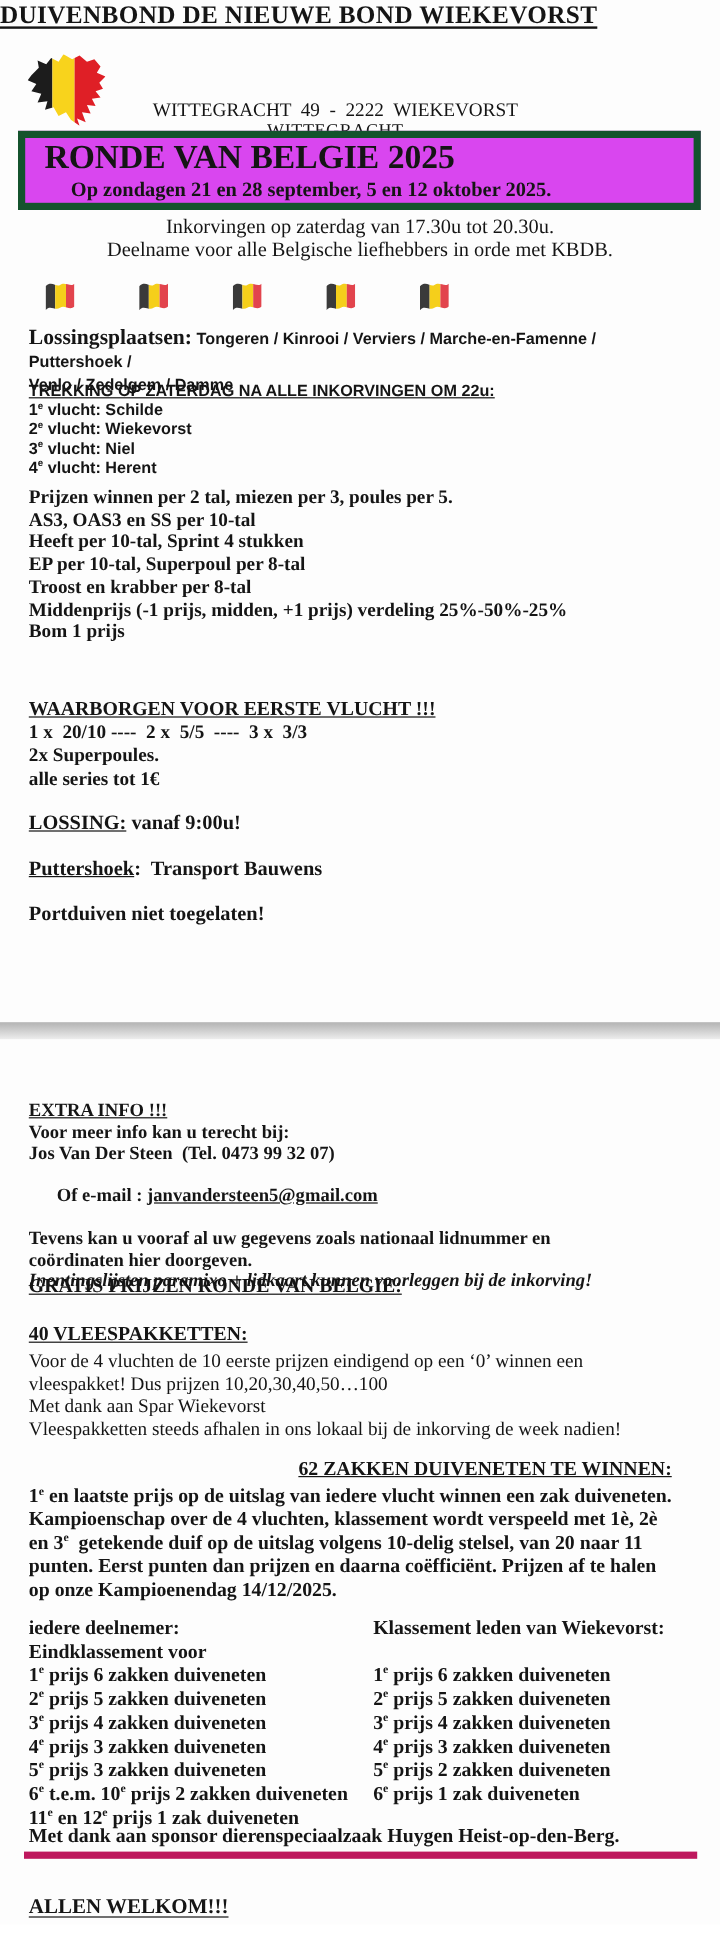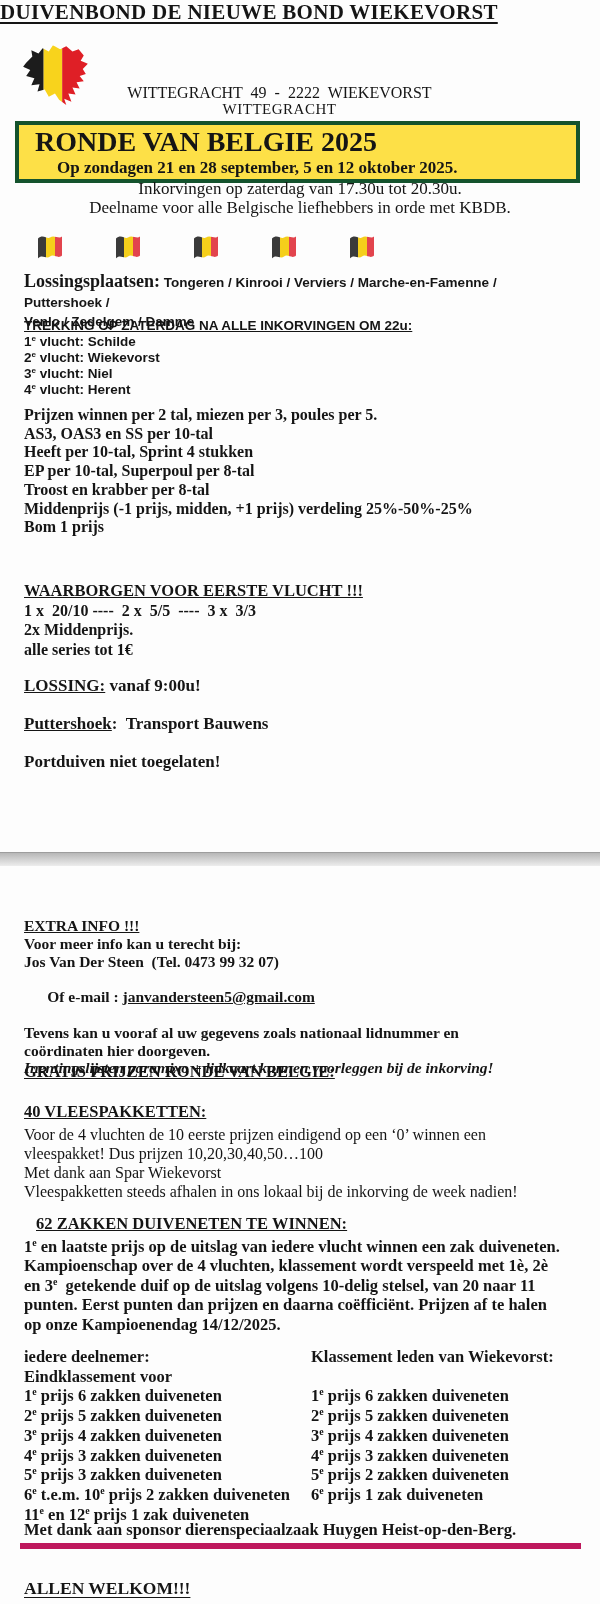--- a/index.html
+++ b/index.html
@@ -17,22 +17,22 @@
     left:0; top:10; width:580; text-align:center;
     font-size:21px; font-weight:bold; letter-spacing:.3px;
     text-decoration:underline; text-decoration-thickness:2px; text-underline-offset:3px;
   }
   .belgium-map { left:20px; top:40px; }
   .addr-wrap { left:0; top:84px; width:525px; text-align:center; font-weight:normal;margin-left:17px; }
   .addr { font-size:16px; line-height:17px; }
   .org  { font-size:15px; line-height:17px; letter-spacing:.5px; }
 
   .event-box {
-    left:15px; top:121px; width:557px; height:54px;
-    border:4px solid #14532d; background:#fde047;
+    left:15px; top:109px; width:557px; height:54px;
+    border:6px solid #14532d; background:#d946ef;
   }
   .event-title { margin:1px 0 0 16px; font-size:28px; font-weight:bold; line-height:32px; }
   .event-dates { margin:0 0 0 38px; font-size:17px; font-weight:bold; line-height:19px; }
 
   .intro { left:0; top:180px; width:600px; text-align:center; font-size:17px; font-weight:normal; line-height:18.5px; }
 
   .flags { left:36px; top:231px; display:flex; gap:50px; }
   .flag  { width:28px; height:33px; }
 
   .lossing { left:24px; top:272px; width:552px; line-height:19px; }
@@ -60,21 +60,21 @@
   .extra-head { text-decoration:underline; }
   .email { text-decoration:underline; }
   .vaccine { font-style:italic; }
 
   .gratis-head { left:24px; top:1062px; font-size:16.5px; font-weight:bold; text-decoration:underline; }
 
   .vlees { left:24px; top:1102px; font-size:16px; line-height:19px; }
   .vlees-head { font-size:16.5px; font-weight:bold; text-decoration:underline; margin-bottom:4px; }
 
   .zakken { left:24px; top:1214px; font-size:16.5px; font-weight:bold; line-height:19.6px; }
-  .zakken-head { text-decoration:underline; margin-left:12px; margin-bottom:3px; }
+  .zakken-head { text-decoration:underline; margin-left:12px; margin-bottom:3px;text-align:right; }
 
   .col { font-size:16.5px; font-weight:bold; line-height:19.7px; }
   .col-left  { left:24px;  top:1347px; width:285px; }
   .col-right { left:311px; top:1347px; width:270px; }
   .col-spacer { height:19.7px; }
 
   .sponsor { left:20px; top:1520px; width:557px; font-size:16.5px; font-weight:bold;
              padding:0 0 3px 4px; border-bottom:6px solid #be185d; }
 
   .welcome { left:24px; top:1578px; font-size:17.5px; font-weight:bold;
@@ -178,21 +178,21 @@
     <div class="line">Heeft per 10-tal, Sprint 4 stukken</div>
     <div class="line">EP per 10-tal, Superpoul per 8-tal</div>
     <div class="line">Troost en krabber per 8-tal</div>
     <div class="line">Middenprijs (-1 prijs, midden, +1 prijs) verdeling 25%-50%-25%</div>
     <div class="line">Bom 1 prijs</div>
   </div>
 
   <div class="abs waarborgen">
     <div class="wb-head line">WAARBORGEN VOOR EERSTE VLUCHT !!!</div>
     <div class="line">1 x  20/10 ----  2 x  5/5  ----  3 x  3/3</div>
-    <div class="line">2x Middenprijs.</div>
+    <div class="line">2x Superpoules.</div>
     <div class="line">alle series tot 1€</div>
   </div>
 
   <div class="abs lossing-time">
     <span class="u line">LOSSING:</span><span class="line"> vanaf 9:00u!</span>
   </div>
 
   <div class="abs vergezeller">
     <span class="u line">Puttershoek</span><span class="line">:  Transport Bauwens</span>
   </div>

